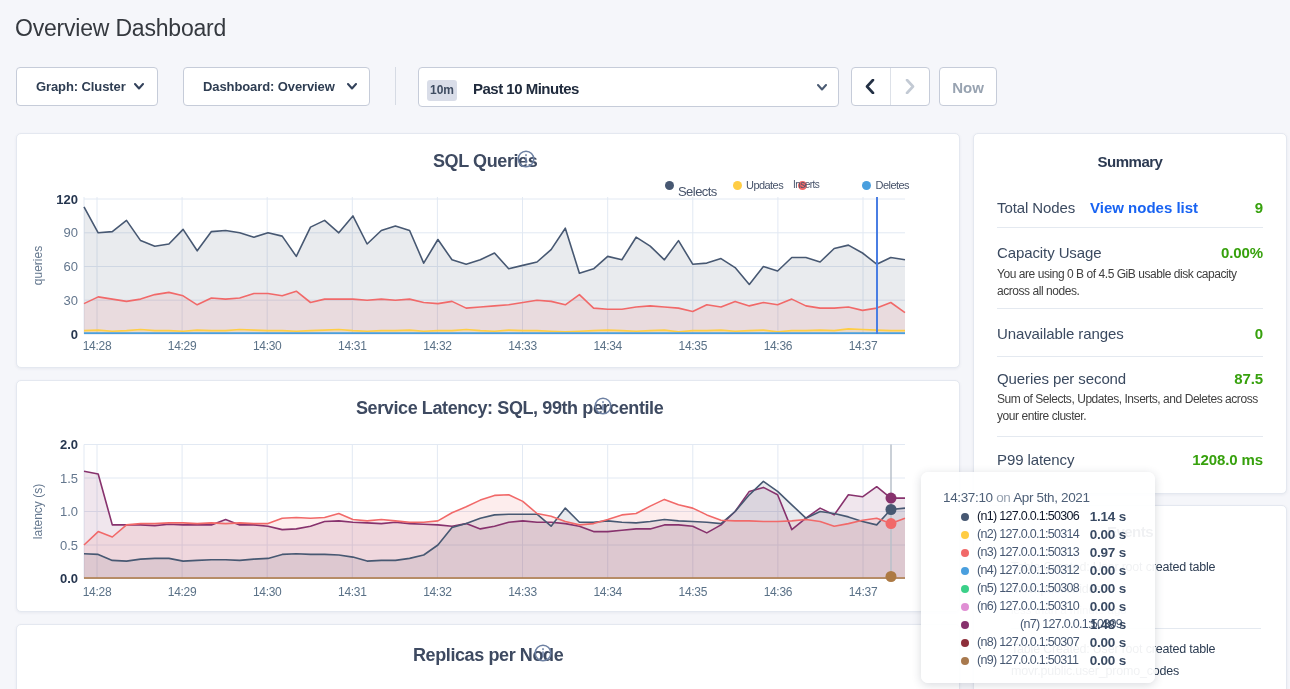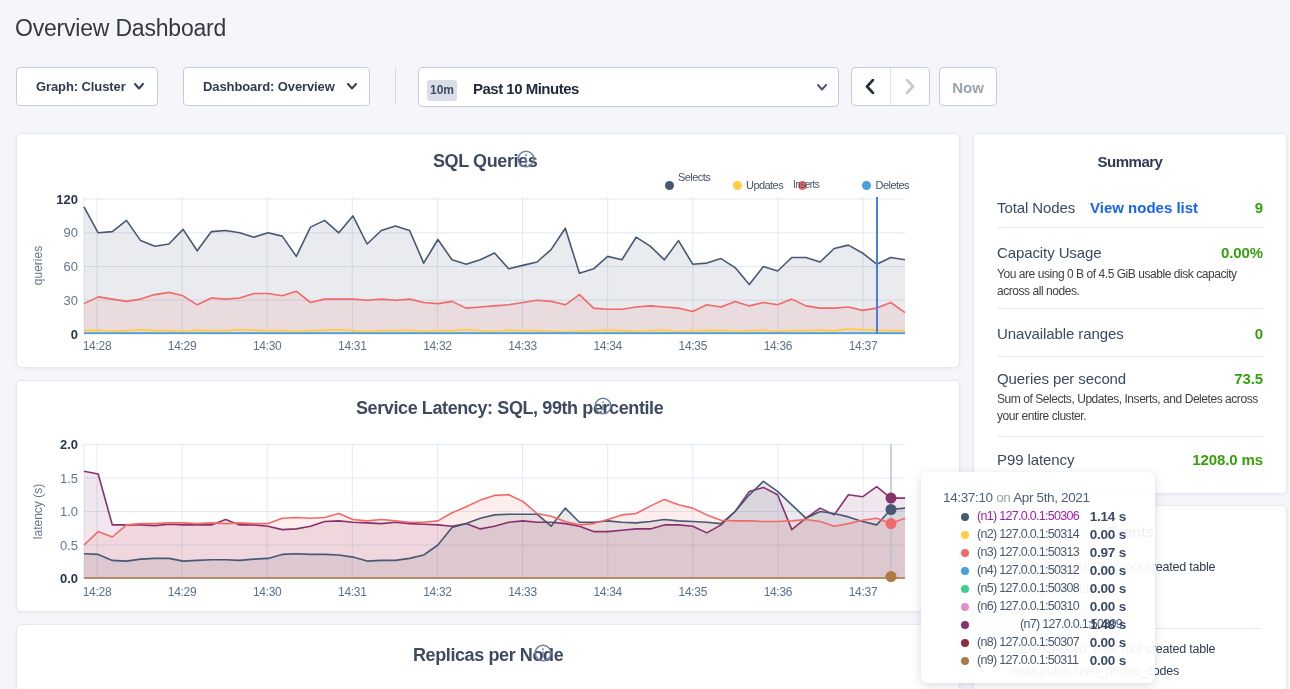--- a/index.html
+++ b/index.html
@@ -48,21 +48,21 @@
 <div class="abs" style="left:939px;top:79px;width:58px;text-align:center;font-size:15px;font-weight:700;color:#98a3b1">Now</div>
 
 <div class="card" style="left:16px;top:133px;width:944px;height:235px"></div>
 <div class="ctitle" style="left:433px;top:151px">SQL Queries</div>
 <svg style="position:absolute;left:517px;top:150px" width="18" height="18" viewBox="0 0 18 18">
     <circle cx="9" cy="9" r="7.8" fill="none" stroke="#6d80a2" stroke-width="1.5"></circle>
     <rect x="8.25" y="7.4" width="1.5" height="6" fill="#6d80a2"></rect>
     <rect x="8.25" y="4.2" width="1.5" height="1.9" fill="#6d80a2"></rect>
   </svg>
 <span style="position:absolute;left:664.5px;top:180.5px;width:9px;height:9px;border-radius:50%;background:#475872"></span>
-<span style="position:absolute;left:678px;top:171px;font-size:11px;letter-spacing:-0.55px;color:#47536a">Selects</span>
+<span style="position:absolute;left:678px;top:184px;font-size:13px;letter-spacing:-0.55px;color:#47536a">Selects</span>
 <span style="position:absolute;left:732.5px;top:180.5px;width:9px;height:9px;border-radius:50%;background:#FFCD44"></span>
 <span style="position:absolute;left:746px;top:178.5px;font-size:11px;letter-spacing:-0.55px;color:#47536a">Updates</span>
 <span style="position:absolute;left:798.1px;top:180.5px;width:9px;height:9px;border-radius:50%;background:#F16969"></span>
 <span style="position:absolute;left:793px;top:178.5px;font-size:10px;letter-spacing:-0.55px;color:#47536a">Inserts</span>
 <span style="position:absolute;left:862.1px;top:180.5px;width:9px;height:9px;border-radius:50%;background:#4A9FDE"></span>
 <span style="position:absolute;left:875.6px;top:178.5px;font-size:11px;letter-spacing:-0.55px;color:#47536a">Deletes</span>
 <svg style="position:absolute;left:16px;top:133px" width="944" height="235" viewBox="0 0 944 235">
 <line x1="81.0" y1="64.0" x2="81.0" y2="201.0" stroke="#e2e9f3" stroke-width="1"></line>
 <line x1="166.1" y1="64.0" x2="166.1" y2="201.0" stroke="#e2e9f3" stroke-width="1"></line>
 <line x1="251.2" y1="64.0" x2="251.2" y2="201.0" stroke="#e2e9f3" stroke-width="1"></line>
@@ -175,37 +175,37 @@
 <div class="sval" style="right:27px;top:199px">9</div>
 <div class="divline" style="left:997px;top:227px;width:266px"></div>
 <div class="slabel" style="left:997px;top:244px">Capacity Usage</div>
 <div class="sval" style="right:27px;top:244px">0.00%</div>
 <div class="sdesc" style="left:997px;top:266px">You are using 0 B of 4.5 GiB usable disk capacity<br>across all nodes.</div>
 <div class="divline" style="left:997px;top:308px;width:266px"></div>
 <div class="slabel" style="left:997px;top:325px">Unavailable ranges</div>
 <div class="sval" style="right:27px;top:325px">0</div>
 <div class="divline" style="left:997px;top:356px;width:266px"></div>
 <div class="slabel" style="left:997px;top:370px">Queries per second</div>
-<div class="sval" style="right:27px;top:370px">73.5</div>
+<div class="sval" style="right:27px;top:370px">87.5</div>
 <div class="sdesc" style="left:997px;top:391px">Sum of Selects, Updates, Inserts, and Deletes across<br>your entire cluster.</div>
 <div class="divline" style="left:997px;top:436px;width:266px"></div>
 <div class="slabel" style="left:997px;top:451px">P99 latency</div>
 <div class="sval" style="right:27px;top:451px">1208.0 ms</div>
 
 <div class="card" style="left:973px;top:505px;width:314px;height:230px"></div>
 <div class="abs" style="left:973px;top:523px;width:314px;text-align:center;font-size:15px;font-weight:700;letter-spacing:-0.5px;color:#2c3a52">Events</div>
 <div class="abs" style="left:1011px;top:557px;font-size:12.5px;letter-spacing:-0.2px;color:#2c3c52;line-height:21.5px">Table Created: User root created table<br>movr.public.rides</div>
 <div class="abs" style="left:1011px;top:603.5px;font-size:11.5px;color:#8e98a5">less than a minute ago</div>
 <div class="divline" style="left:1011px;top:628px;width:250px"></div>
 <div class="abs" style="left:1011px;top:639px;font-size:12.5px;letter-spacing:-0.2px;color:#2c3c52;line-height:21.5px">Table Created: User root created table<br>movr.public.user_promo_codes</div>
 
 <div class="abs" style="left:921px;top:472px;width:234px;height:211px;background:rgba(255,255,255,0.93);border-radius:7px;box-shadow:0 2px 10px rgba(40,50,70,0.18)"></div>
 <div class="abs" style="left:943px;top:490px;font-size:13.5px;letter-spacing:-0.35px;color:#4d5f77">14:37:10 <span style="color:#97a2b0">on</span> Apr 5th, 2021</div>
 <span style="position:absolute;left:961px;top:513px;width:8px;height:8px;border-radius:50%;background:#475872"></span>
-<span style="position:absolute;left:977px;top:509px;font-size:12.5px;letter-spacing:-0.7px;color:#a21caf">(n1) 127.0.0.1:50306</span>
+<span style="position:absolute;left:977px;top:509px;font-size:12.5px;letter-spacing:-0.7px;color:#0f172a">(n1) 127.0.0.1:50306</span>
 <span style="position:absolute;right:164px;top:509px;font-size:13.5px;font-weight:700;letter-spacing:-0.2px;color:#394a63">1.14 s</span>
 <span style="position:absolute;left:961px;top:531px;width:8px;height:8px;border-radius:50%;background:#FFCD44"></span>
 <span style="position:absolute;left:977px;top:527px;font-size:12.5px;letter-spacing:-0.7px;color:#475872">(n2) 127.0.0.1:50314</span>
 <span style="position:absolute;right:164px;top:527px;font-size:13.5px;font-weight:700;letter-spacing:-0.2px;color:#394a63">0.00 s</span>
 <span style="position:absolute;left:961px;top:549px;width:8px;height:8px;border-radius:50%;background:#F16969"></span>
 <span style="position:absolute;left:977px;top:545px;font-size:12.5px;letter-spacing:-0.7px;color:#475872">(n3) 127.0.0.1:50313</span>
 <span style="position:absolute;right:164px;top:545px;font-size:13.5px;font-weight:700;letter-spacing:-0.2px;color:#394a63">0.97 s</span>
 <span style="position:absolute;left:961px;top:567px;width:8px;height:8px;border-radius:50%;background:#4A9FDE"></span>
 <span style="position:absolute;left:977px;top:563px;font-size:12.5px;letter-spacing:-0.7px;color:#475872">(n4) 127.0.0.1:50312</span>
 <span style="position:absolute;right:164px;top:563px;font-size:13.5px;font-weight:700;letter-spacing:-0.2px;color:#394a63">0.00 s</span>

